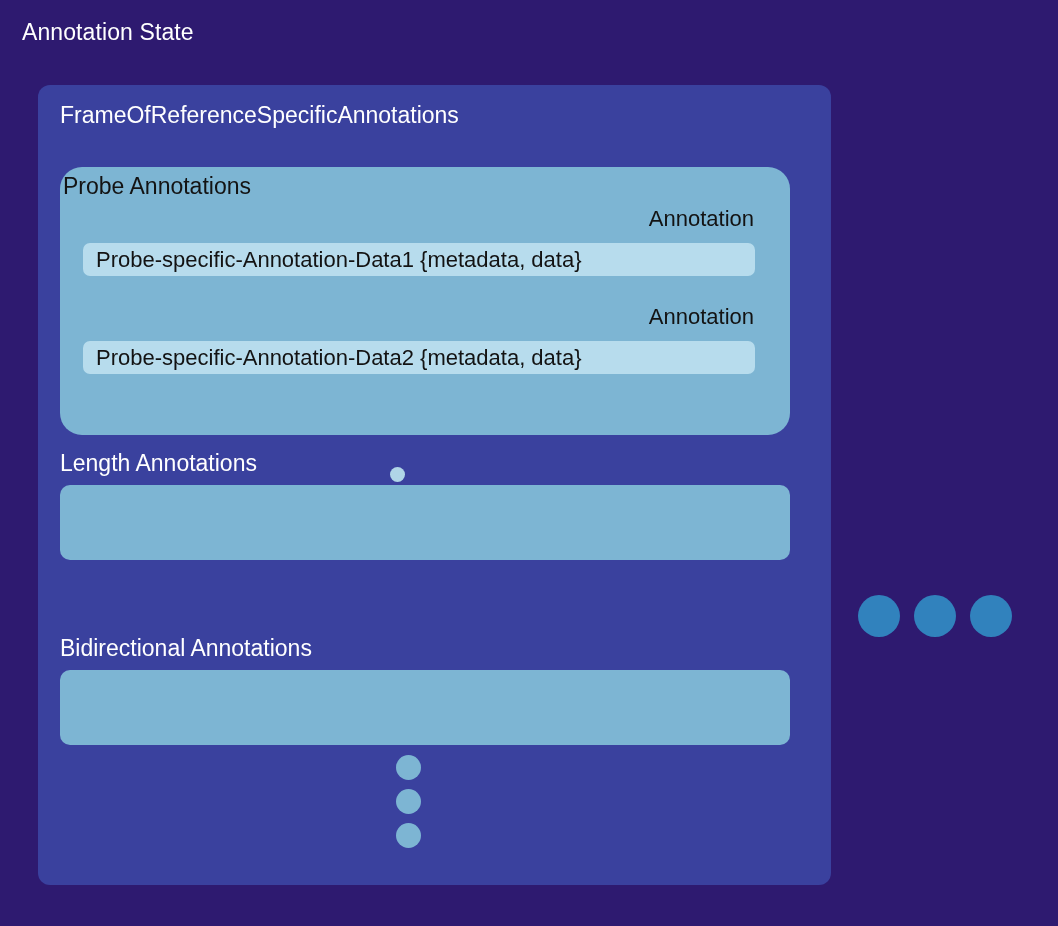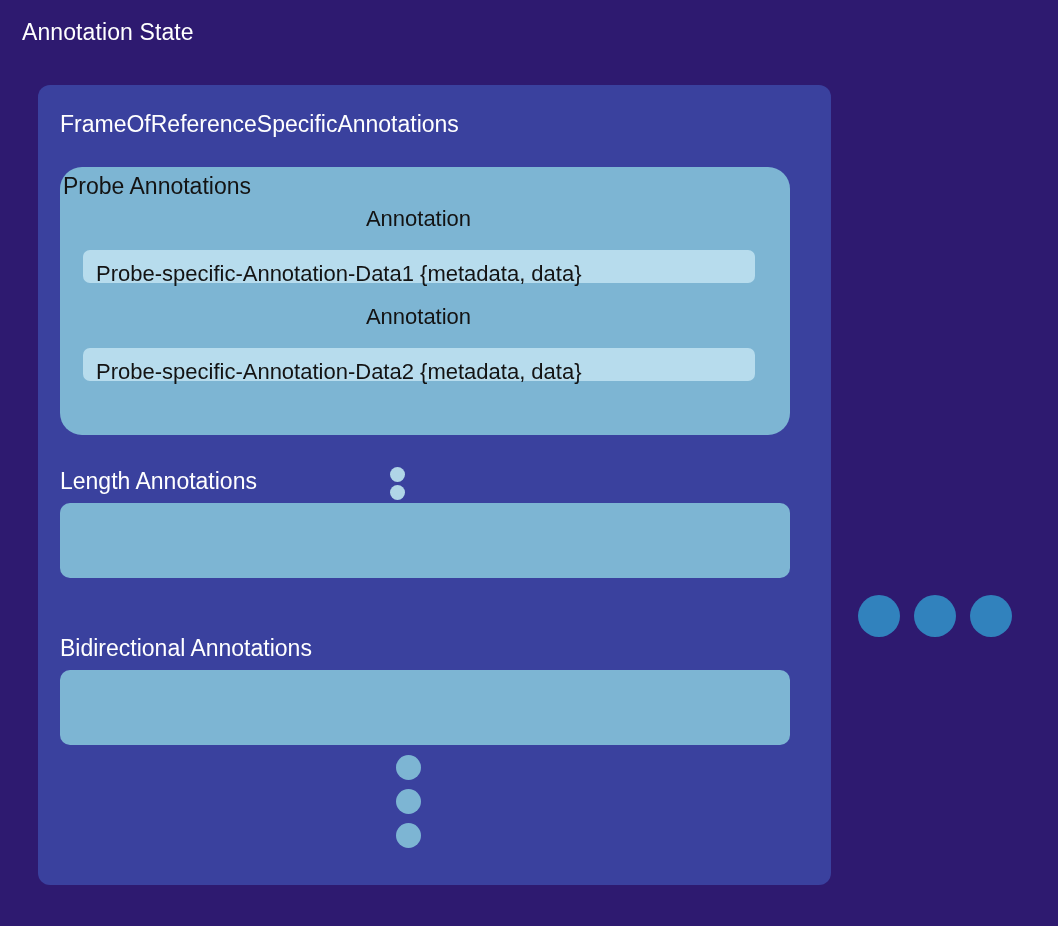--- a/index.html
+++ b/index.html
@@ -42,21 +42,20 @@
     background: #3a419e;
     border-radius: 12px;
   }
   .for-title {
     position: absolute;
     left: 22px;
     top: 17px;
     font-size: 23px;
     color: #ffffff;
     white-space: nowrap;
-    margin-top: 9px;
   }
 
   
   .probe-card {
     position: absolute;
     left: 22px;
     top: 82px;
     width: 730px;
     height: 268px;
     background: #7db5d3;
@@ -74,32 +73,33 @@
   .ann-row {
     position: absolute;
     left: 23px;
     width: 672px;
   }
   .ann-row.row-1 { top: 39px; }
   .ann-row.row-2 { top: 137px; }
 
   .ann-label {
     display: block;
-    text-align: center;
+    text-align: right;
     font-size: 22px;
     color: #131313;
     line-height: 26px;
     padding-right: 1px;
   }
   .ann-box {
-    margin-top: 18px;
+    margin-top: 11px;
     height: 33px;
     background: #b7dced;
     border-radius: 7px;
     display: flex;
+    align-items: center;
     padding: 11px 13px;
     box-sizing: border-box;
   }
   .ann-box-text {
     font-size: 22px;
     color: #131313;
     white-space: nowrap;
   }
 
   
@@ -153,21 +153,21 @@
     margin-right: 14px;
   }
   .side-dots .dot:last-child { margin-right: 0; }
 
   
   .section {
     position: absolute;
     left: 22px;
     width: 730px;
   }
-  .section-length { top: 382px; }
+  .section-length { top: 364px; }
   .section-bidi   { top: 549px; }
 
   .section-title {
     font-size: 23px;
     color: #ffffff;
     line-height: 28px;
     white-space: nowrap;
   }
   .section-box {
     margin-top: 8px;

